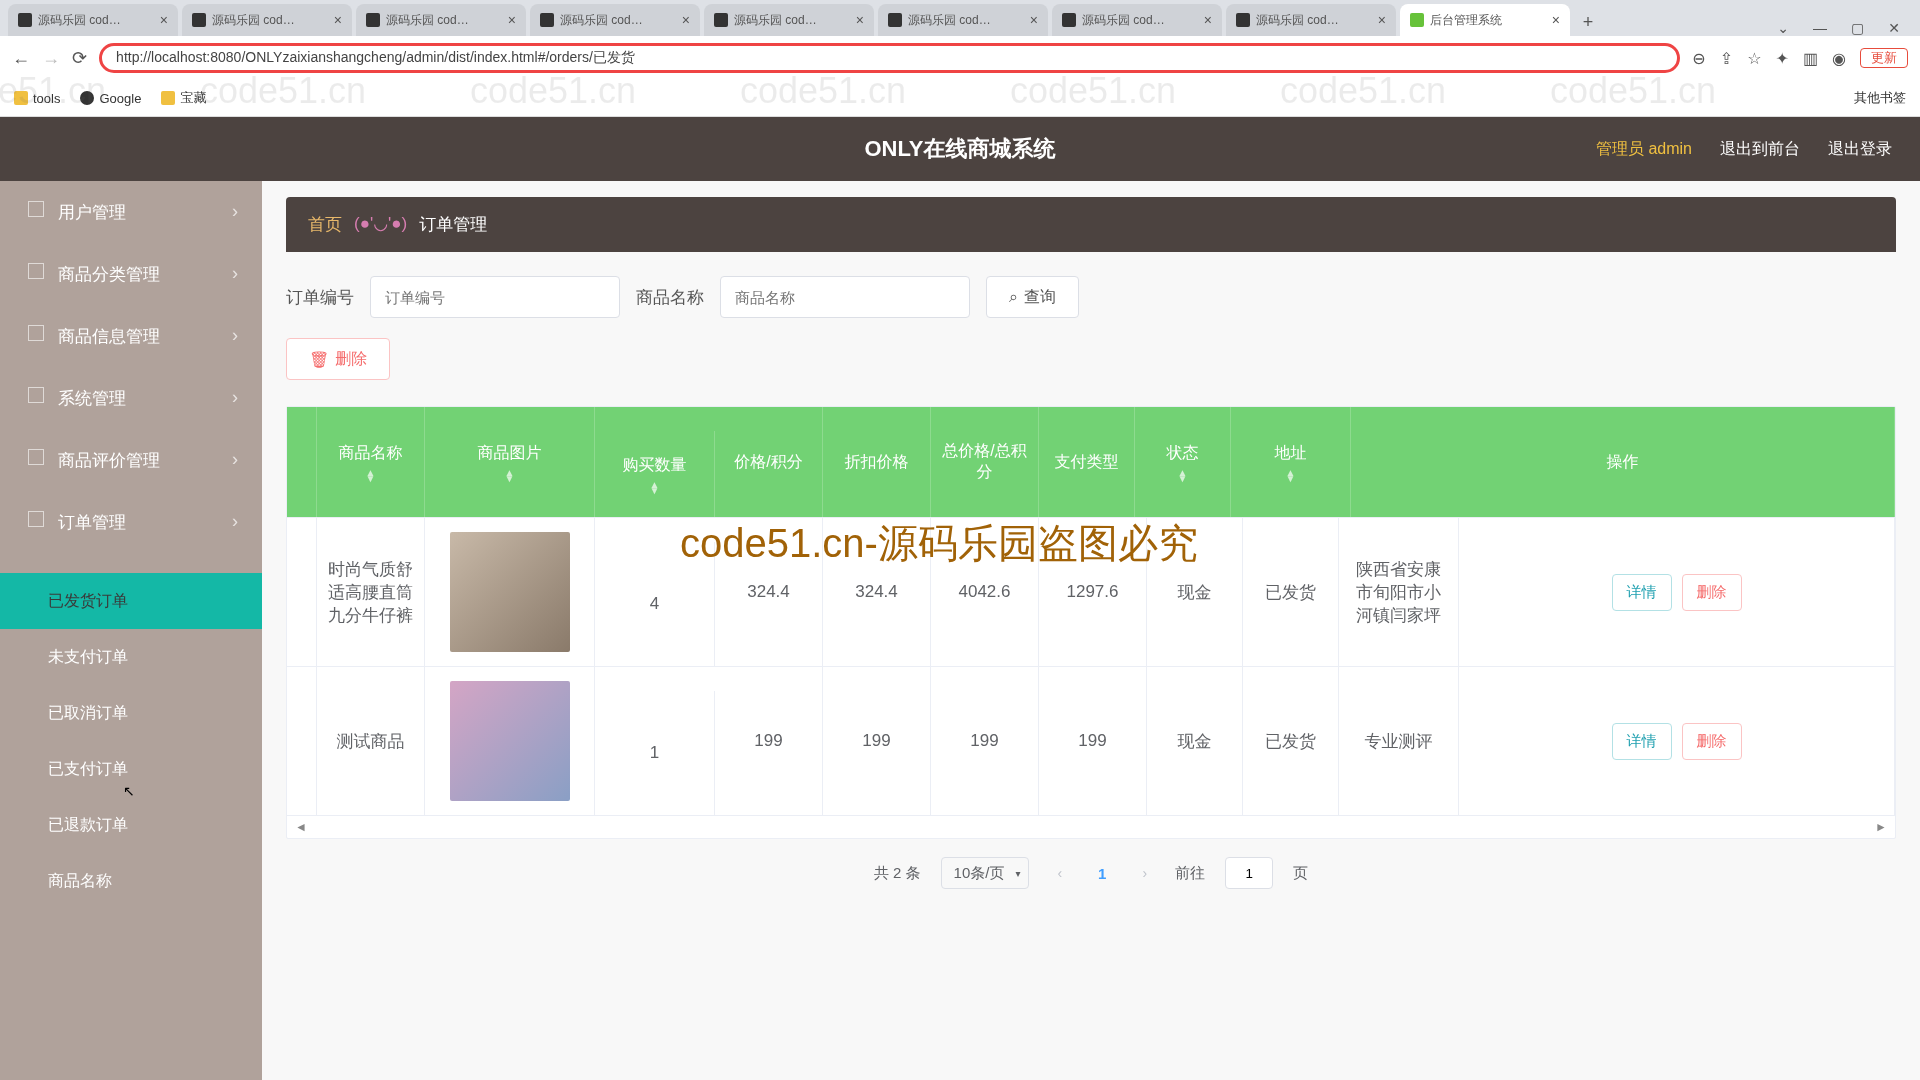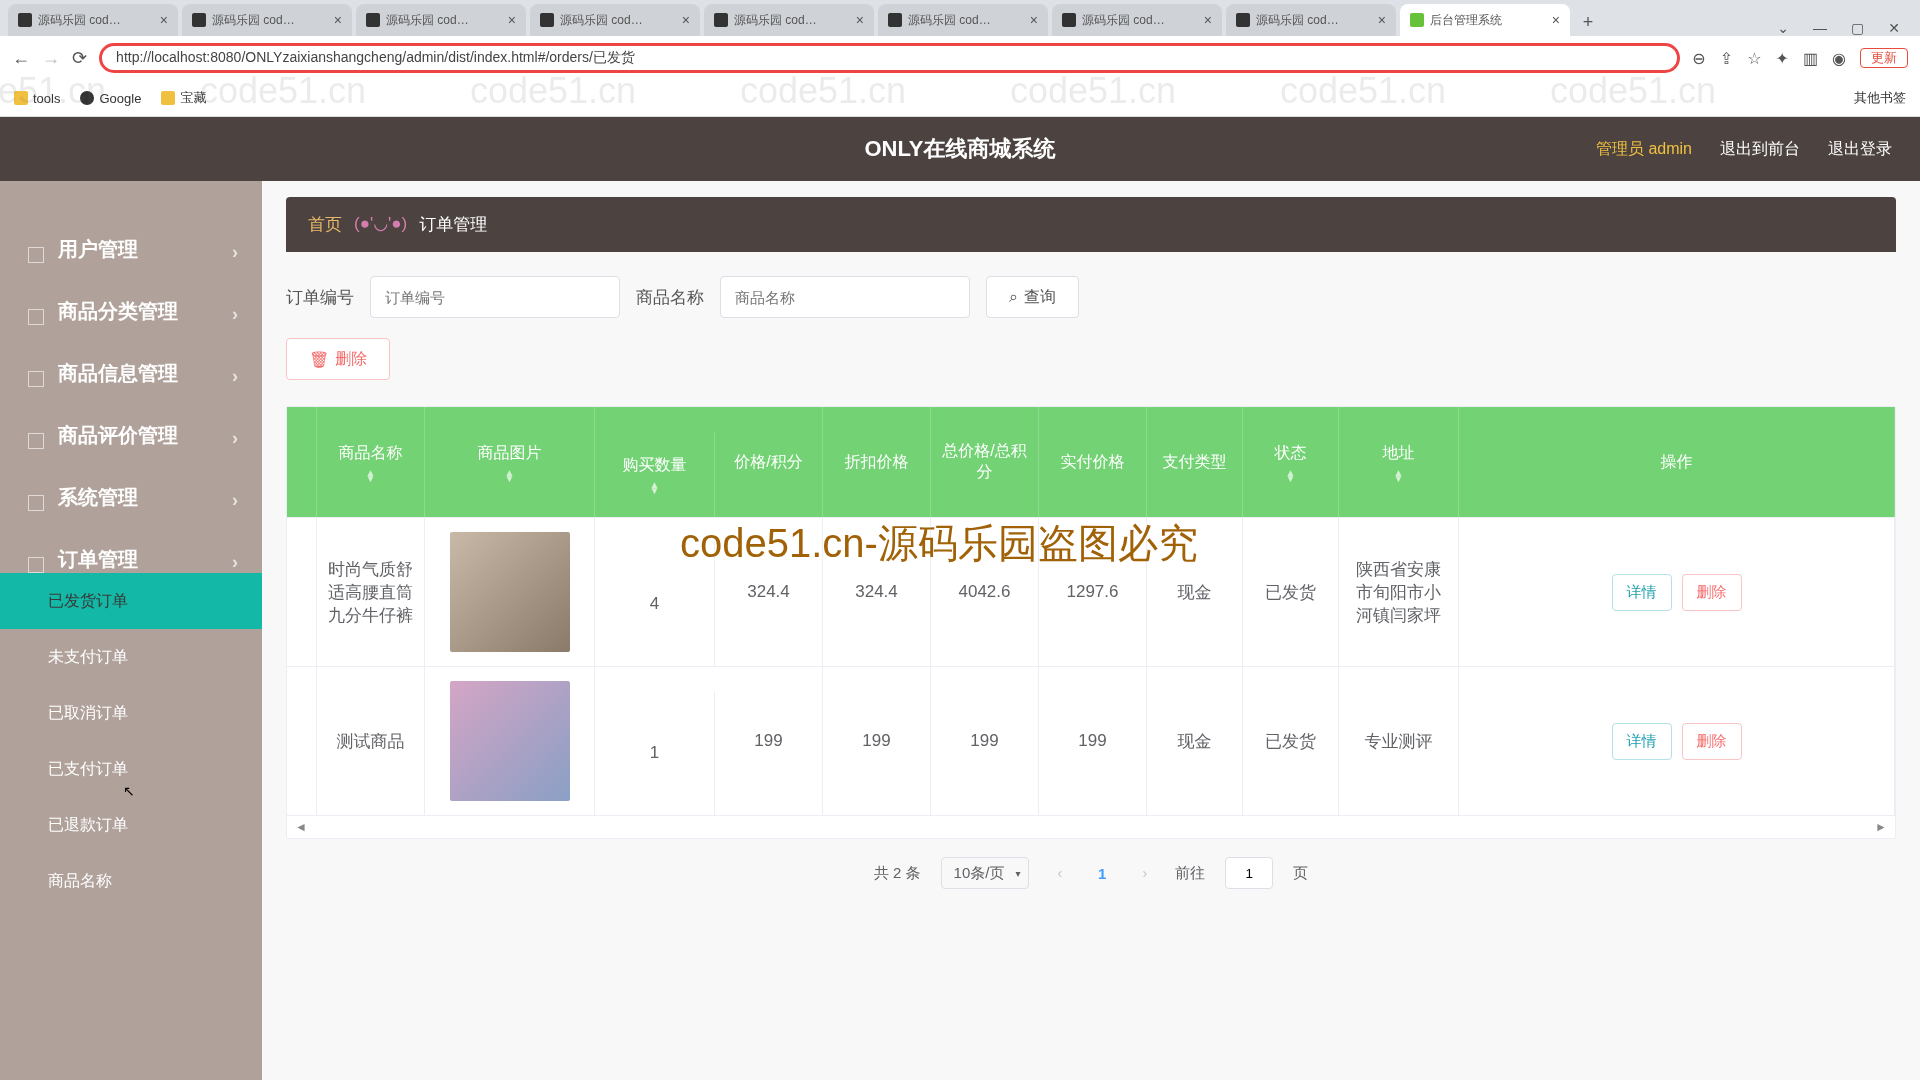--- a/index.html
+++ b/index.html
@@ -37,21 +37,21 @@
 
 .app-header { height: 64px; background: #4c4340; display: flex; align-items: center; padding: 0 28px; color: #fff; position: relative; z-index: 5; }
 .app-title { font-size: 22px; font-weight: 700; color: #fff; position: absolute; left: 50%; transform: translateX(-50%); }
 .header-right { margin-left: auto; display: flex; gap: 28px; font-size: 16px; }
 .header-link { color: #fff; }
 .header-link.admin { color: #f0c040; }
 
 
 .app-body { display: flex; height: calc(1080px - 116px - 64px); position: relative; }
 .sidebar { width: 262px; background: #b0a29b; padding-top: 20px; color: #fff; position: relative; z-index: 3; }
-.menu-item { height: 62px; display: flex; align-items: flex-end; padding: 0 28px; font-size: 20px; color: #fff; gap: 14px; position: relative; font-weight: bold; }
+.menu-item { height: 62px; display: flex; align-items: flex-start; padding: 0 28px; font-size: 17px; color: #fff; gap: 14px; position: relative; }
 .menu-item::before { content: ""; width: 14px; height: 14px; border: 1px solid rgba(255,255,255,0.6); }
 .menu-item::after { content: "›"; position: absolute; right: 24px; font-size: 18px; opacity: 0.7; }
 .submenu-item { height: 56px; display: flex; align-items: center; padding: 0 48px; font-size: 16px; color: #fff; }
 .submenu-item.active { background: #14b8a6; color: #3a3a3a; }
 
 .main { flex: 1; background: #f8f8f8; padding: 16px 24px; position: relative; z-index: 3; overflow: hidden; }
 .breadcrumb { background: #4c4340; color: #fff; padding: 16px 22px; border-radius: 4px 4px 0 0; margin-bottom: 24px; font-size: 17px; display: flex; gap: 12px; }
 .breadcrumb .home { color: #e8b86a; }
 .breadcrumb .sep { color: #d67db0; }
 
@@ -251,24 +251,24 @@
     <div class="menu-item">
         <span>用户管理</span>
       </div>
     <div class="menu-item">
         <span>商品分类管理</span>
       </div>
     <div class="menu-item">
         <span>商品信息管理</span>
       </div>
     <div class="menu-item">
+        <span>系统管理</span>
+      </div>
+    <div class="menu-item">
         <span>商品评价管理</span>
-      </div>
-    <div class="menu-item">
-        <span>系统管理</span>
       </div>
     <div class="menu-item">
         <span>订单管理</span>
       </div>
     <div class="submenu-item active">
         <span>已发货订单</span>
       </div>
     <div class="submenu-item">
         <span>未支付订单</span>
       </div>
@@ -325,23 +325,20 @@
             <span class="sort">▲<br>▼</span>
           </div>
         <div class="th c-price">
             <span>价格/积分</span>
           </div>
         <div class="th c-discount">
             <span>折扣价格</span>
           </div>
         <div class="th c-total">
             <span>总价格/总积分</span>
-          </div>
-        <div class="th c-actual">
-            <span>实付价格</span>
           </div>
         <div class="th c-paytype">
             <span>支付类型</span>
           </div>
         <div class="th c-status">
             <span>状态</span>
             <span class="sort">▲<br>▼</span>
           </div>
         <div class="th c-addr">
             <span>地址</span>

